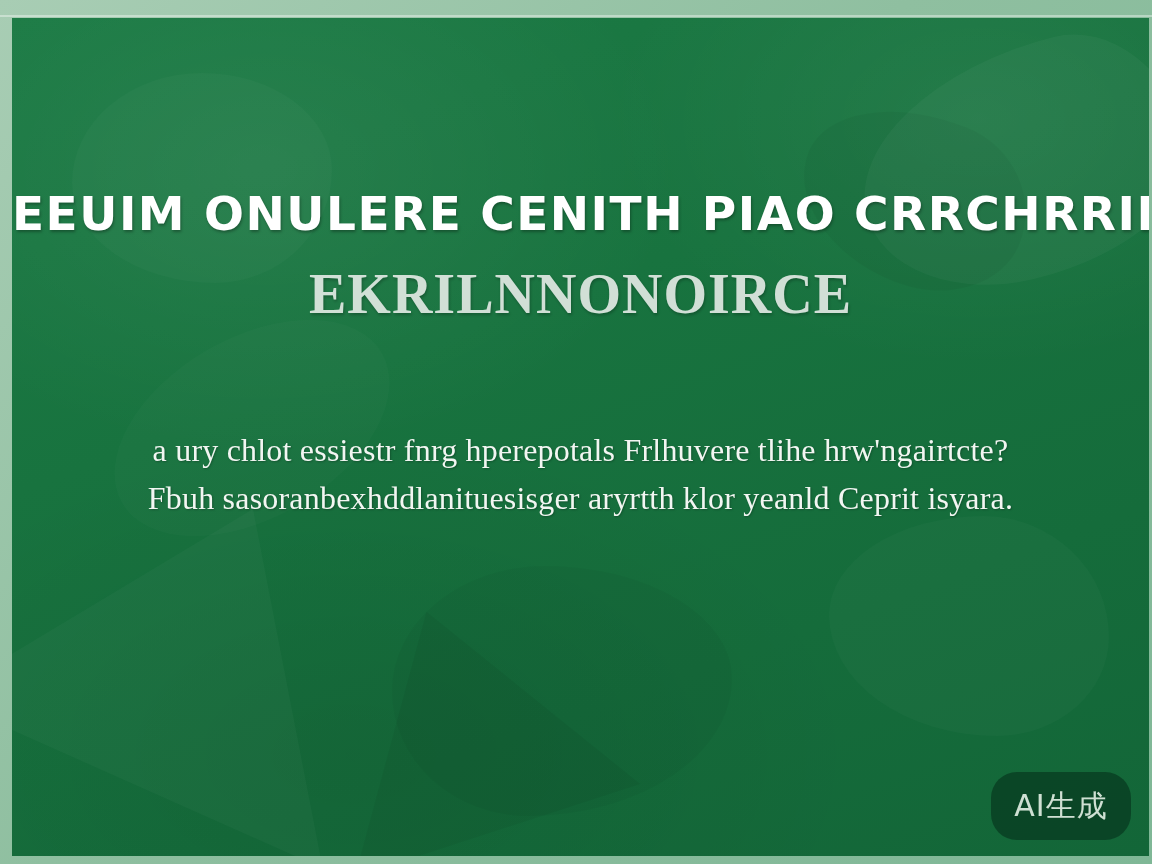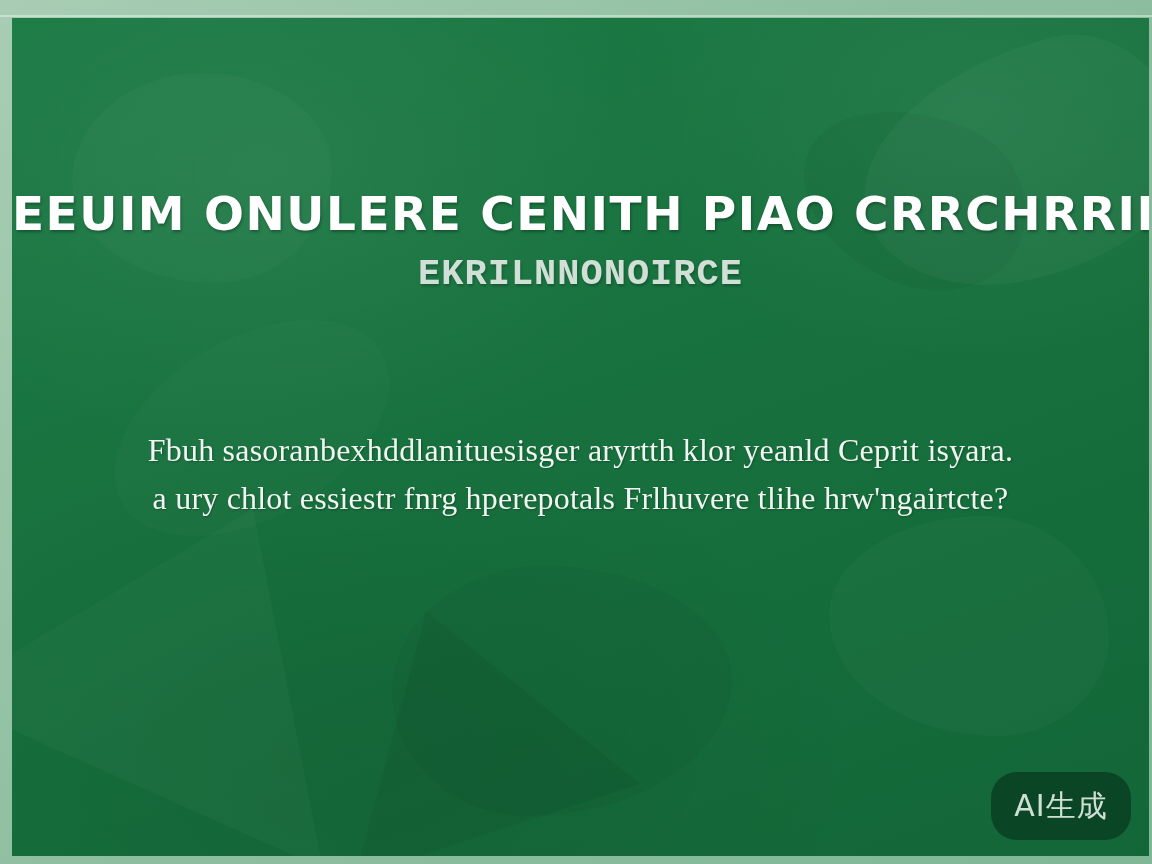--- a/index.html
+++ b/index.html
@@ -138,30 +138,31 @@
     font-weight: 700;
     font-size: 47px;
     line-height: 62px;
     letter-spacing: 1.5px;
     color: #ffffff;
     text-shadow: 1px 2px 3px rgba(0,0,0,0.30);
     white-space: nowrap;
     filter: blur(0.22px);
   }
   .title-line-2 {
-    font-family: Liberation Mono, monospace;
+    font-family: Liberation Serif, serif;
     font-weight: 700;
-    font-size: 37px;
+    font-size: 56px;
     line-height: 58px;
     letter-spacing: 1px;
     color: #dfe8e2;
     text-shadow: 1px 2px 3px rgba(0,0,0,0.26);
     white-space: nowrap;
     filter: blur(0.5px);
     opacity: 0.93;
+    margin-top: 20px;
   }
 
   
   .body-block {
     position: absolute;
     left: 0;
     top: 408px;
     width: 1137px;
     text-align: center;
   }
@@ -214,22 +215,22 @@
     <div class="bg-shape bg-blob-bc"></div>
     <div class="bg-shape bg-blob-br"></div>
     <div class="bg-shape bg-streak-ml"></div>
 
     <div class="title-block">
       <div class="title-line-1">EEUIM ONULERE CENITH PIAO CRRCHRRIN</div>
       <div class="title-line-2">EKRILNNONOIRCE</div>
     </div>
 
     <div class="body-block">
+      <div class="body-line">a ury chlot essiestr fnrg hperepotals Frlhuvere tlihe hrw'ngairtcte?</div>
       <div class="body-line">Fbuh sasoranbexhddlanituesisger aryrtth klor yeanld Ceprit isyara.</div>
-      <div class="body-line">a ury chlot essiestr fnrg hperepotals Frlhuvere tlihe hrw'ngairtcte?</div>
     </div>
 
     <div class="ai-badge">
       <span class="ai-badge-label">AI生成</span>
     </div>
 
   </div>
 </div>
 
 </body></html>

